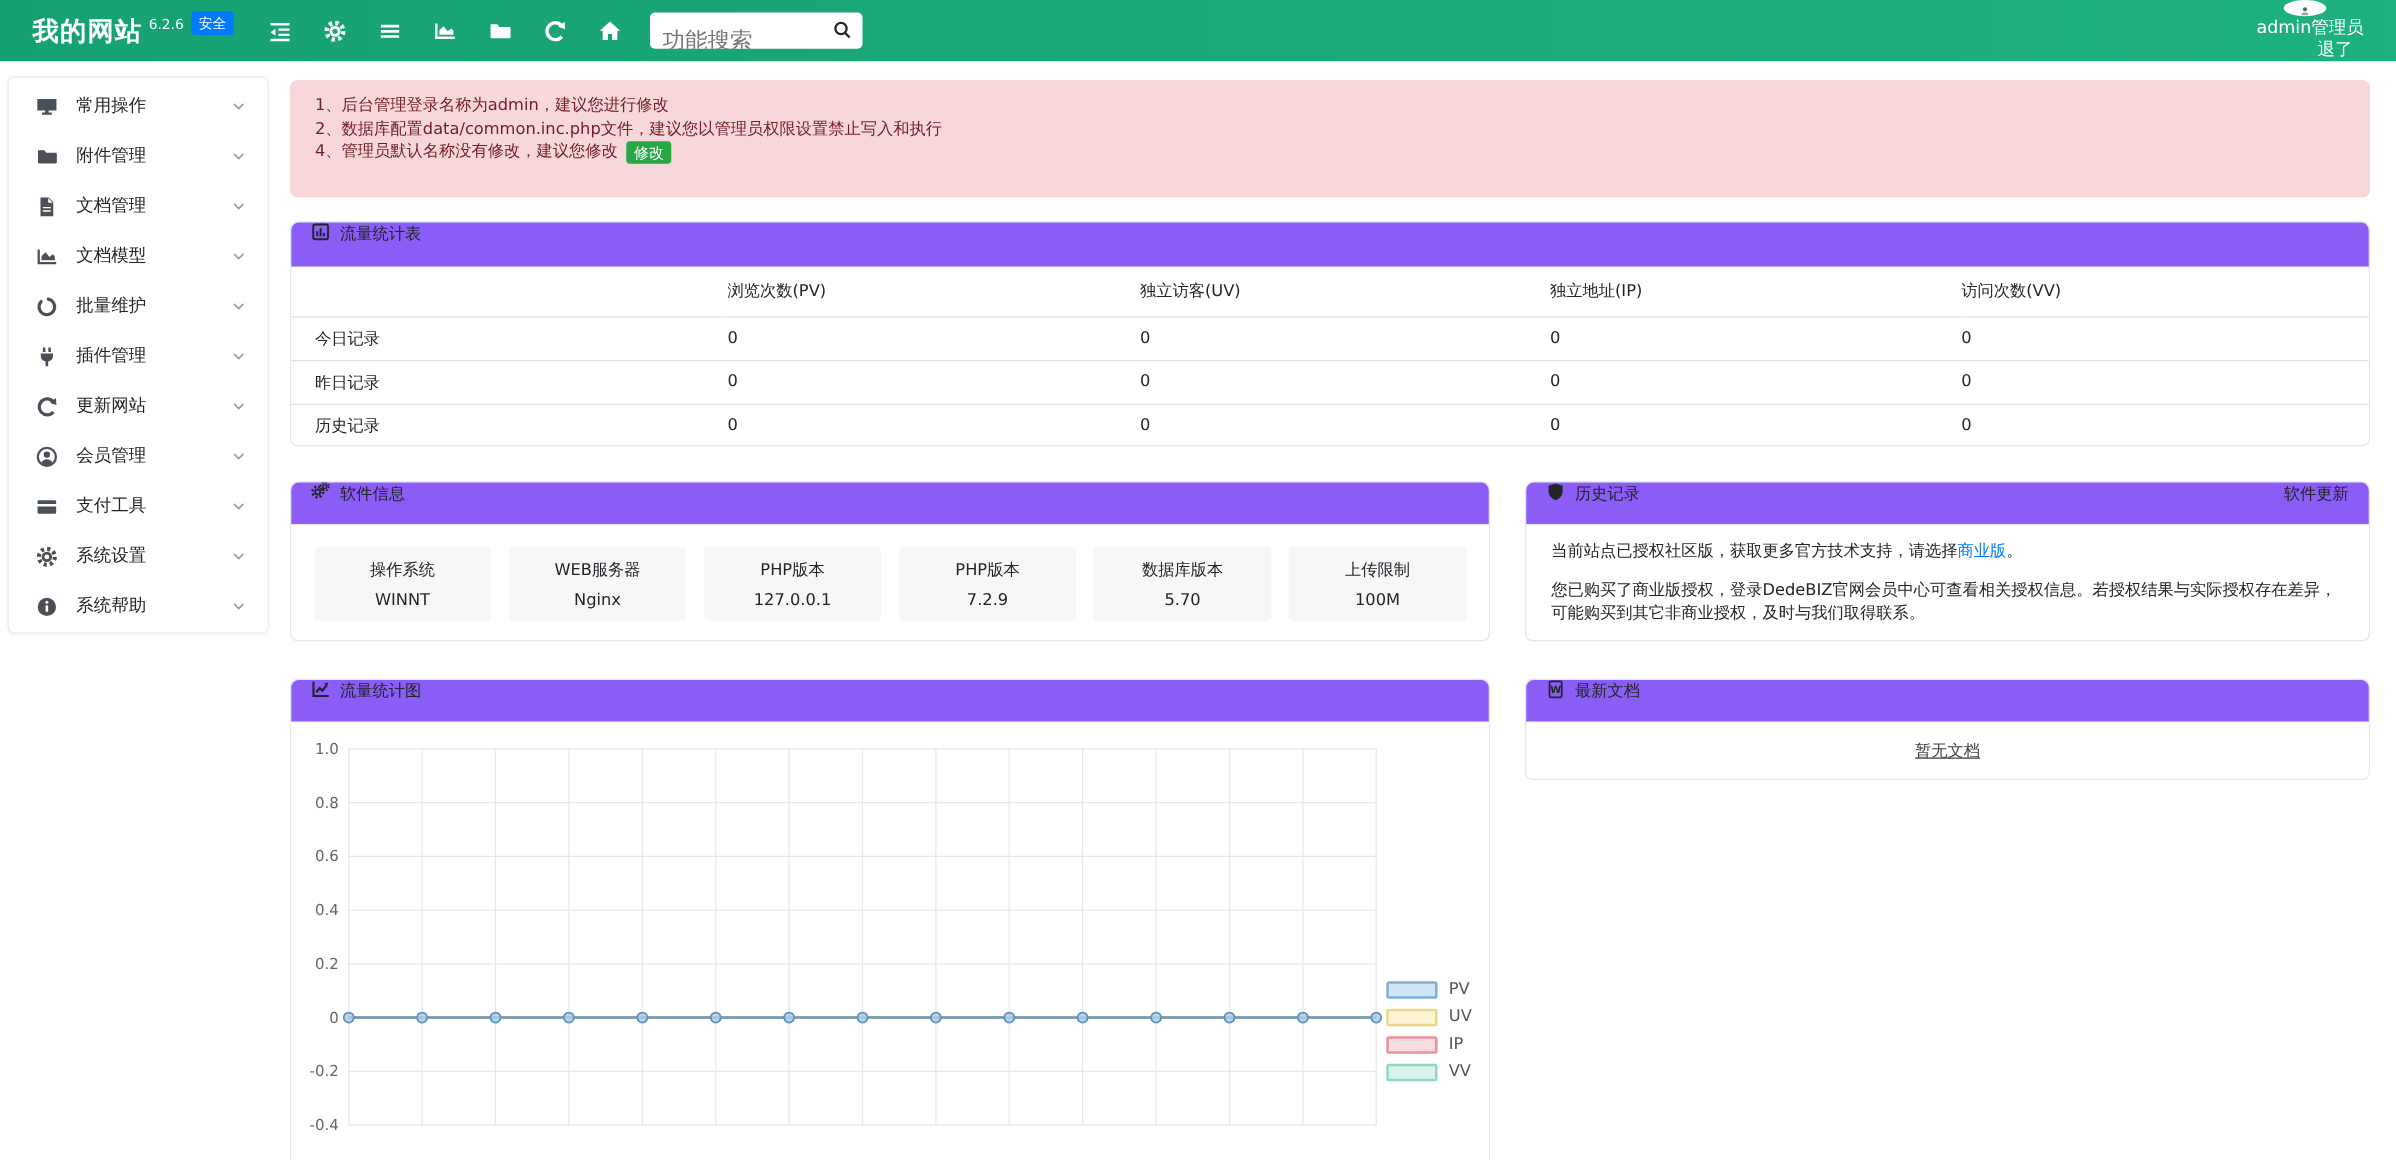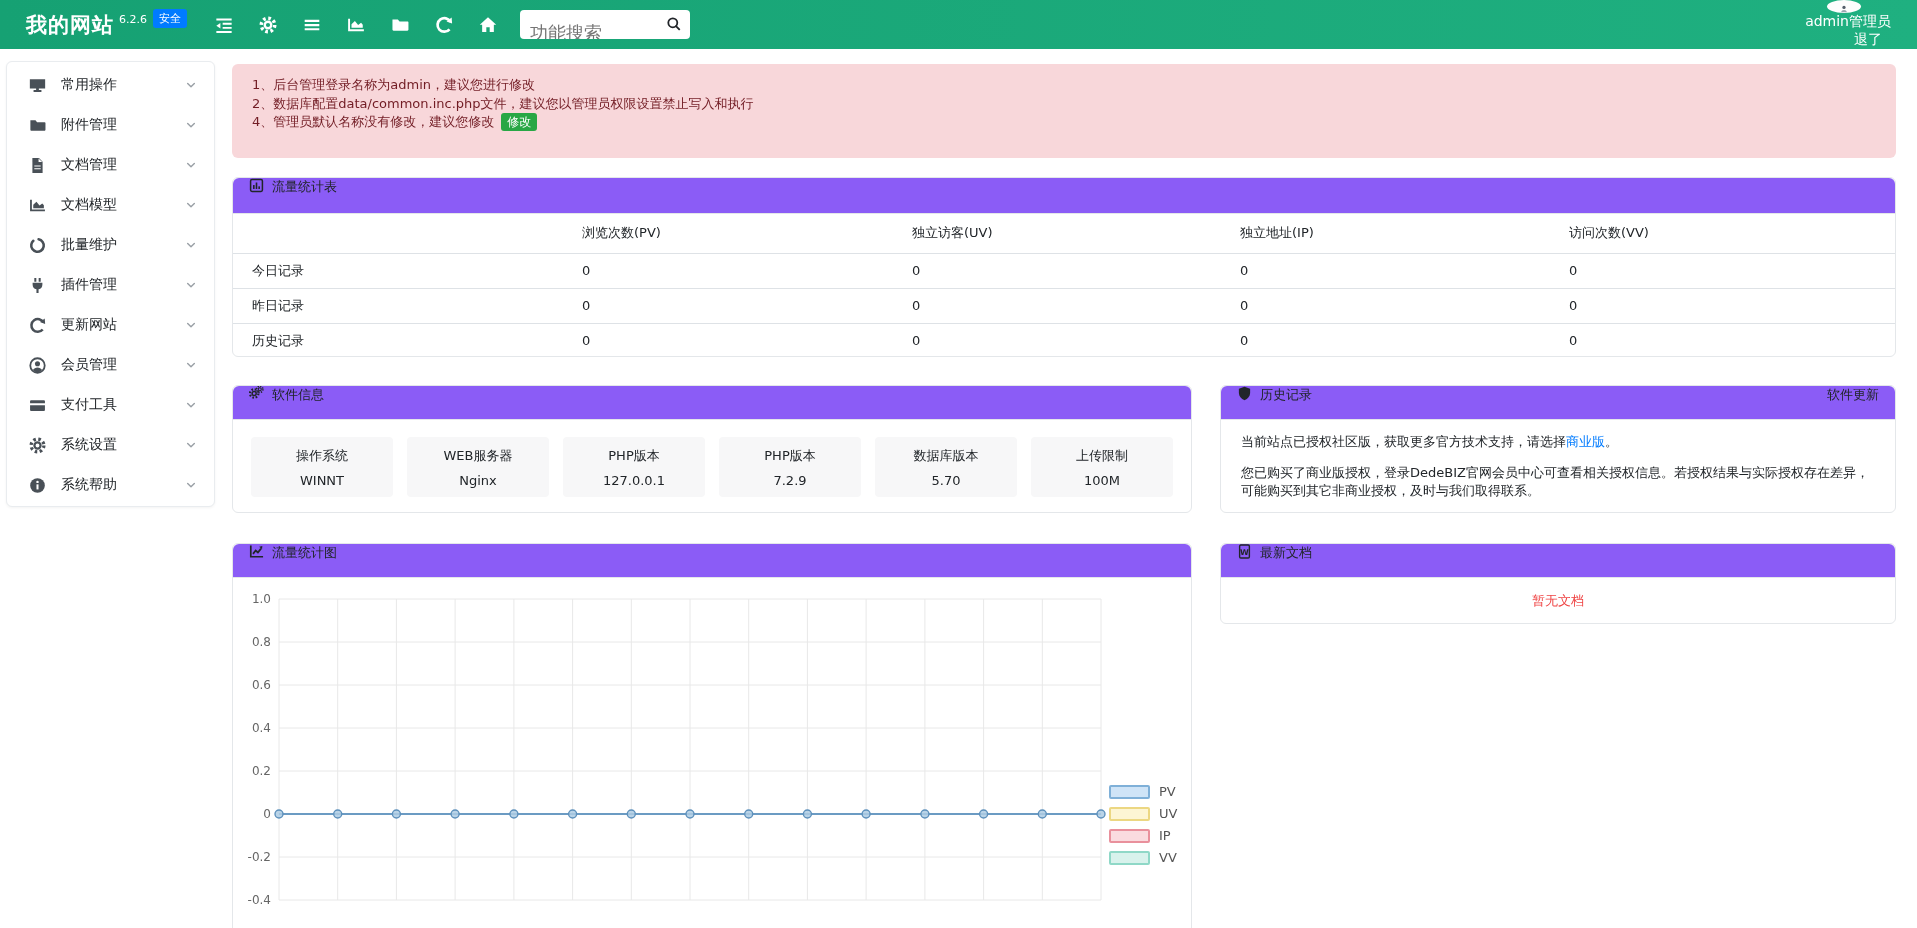--- a/index.html
+++ b/index.html
@@ -69,21 +69,21 @@
 
   .card.chart { top:543px; left:232px; width:960px; height:540px; }
   #chart-svg { position:absolute; top:34px; left:0; width:960px; height:351px; }
   #legend { position:absolute; left:876px; top:240px; }
   .leg-row { display:flex; align-items:center; margin-bottom:7px; cursor:pointer; }
   .leg-box { width:41px; height:14px; border:2px solid; border-radius:2px; margin-right:9px; flex:none; }
   .leg-lb { font-size:13px; color:#555; }
 
   .card.latest { top:543px; left:1220px; width:676px; height:81px; }
   .latest-body { height:45px; display:flex; align-items:center; justify-content:center;
-    font-size:13px; color:#ef4444; }
+    font-size:13px; color:#404040;text-decoration:underline; }
 </style>
 </head>
 <body>
 
 <header class="topbar">
   <div class="brand">
     <span class="logo">我的网站</span>
     <span class="ver">6.2.6</span>
     <span class="safe-badge">安全</span>
   </div>

